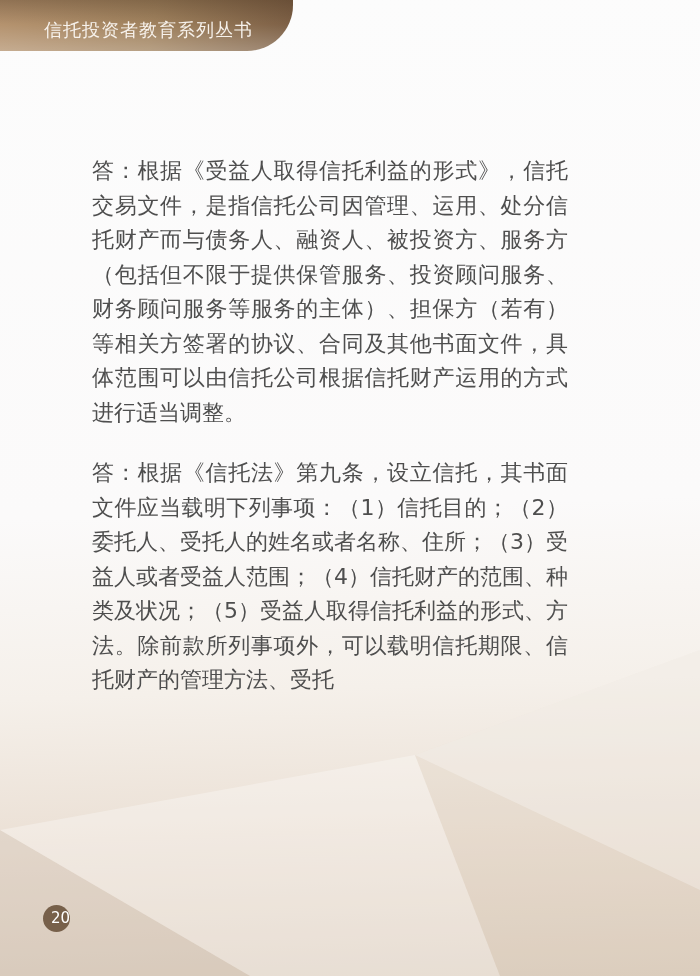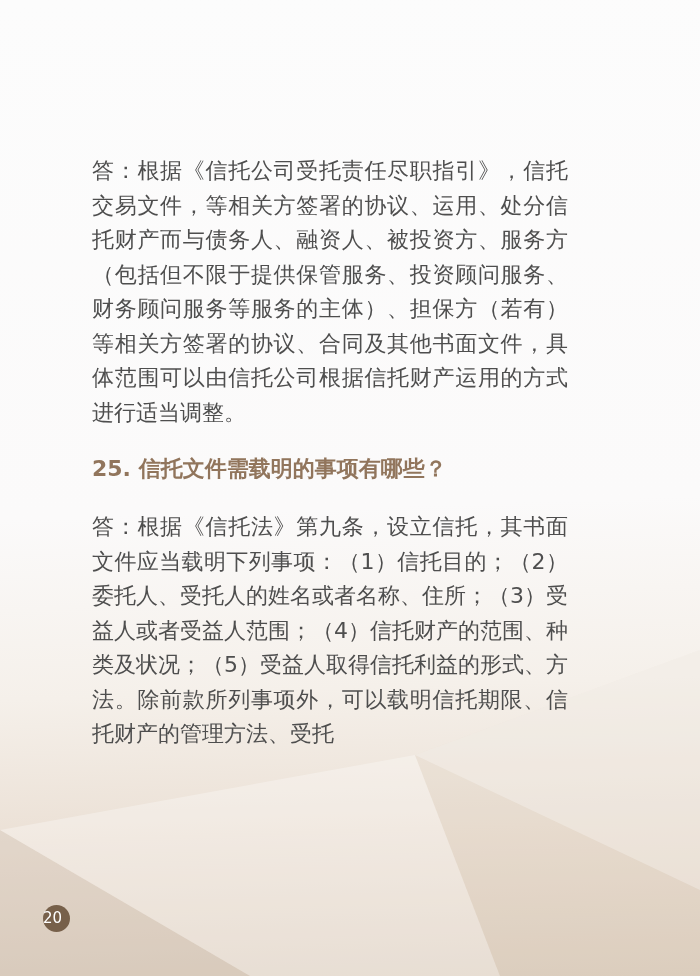--- a/index.html
+++ b/index.html
@@ -81,49 +81,51 @@
   .page-number{
     position:absolute;
     left:43px;
     top:905px;
     width:27px;
     height:27px;
     border-radius:50%;
     background:var(--badge_brown);
     display:flex;
     align-items:center;
-    justify-content:flex-start;
+    justify-content:flex-end;
   }
   .page-number span{
     color:#fff;
     font-size:15px;
     line-height:1;
   }
 </style>
 </head>
 <body>
 
 <div class="page">
 
   <svg class="facets" viewBox="0 0 700 976" xmlns="http://www.w3.org/2000/svg">
     <polygon points="0,830 250,976 0,976" fill="#c9bbab" opacity="0.28"></polygon>
     <polygon points="0,830 250,976 500,976 415,755" fill="#ffffff" opacity="0.30"></polygon>
     <polygon points="415,755 500,976 700,976 700,650" fill="#d6c6b5" opacity="0.20"></polygon>
     <polygon points="700,650 415,755 700,890" fill="#ffffff" opacity="0.28"></polygon>
   </svg>
 
+  <div class="banner">
+    <span class="banner-text">信托投资者教育系列丛书</span>
+  </div>
 
   <main class="content">
 
     <section class="section-block">
-      <p class="body-text section-answer">答：根据《信托公司受托责任尽职指引》，信托交易文件，等相关方签署的协议、运用、处分信托财产而与债务人、融资人、被投资方、服务方（包括但不限于提供保管服务、投资顾问服务、财务顾问服务等服务的主体）、担保方（若有）等相关方签署的协议、合同及其他书面文件，具体范围可以由信托公司根据信托财产运用的方式进行适当调整。</p>
+      <p class="body-text section-answer">答：根据《受益人取得信托利益的形式》，信托交易文件，是指信托公司因管理、运用、处分信托财产而与债务人、融资人、被投资方、服务方（包括但不限于提供保管服务、投资顾问服务、财务顾问服务等服务的主体）、担保方（若有）等相关方签署的协议、合同及其他书面文件，具体范围可以由信托公司根据信托财产运用的方式进行适当调整。</p>
     </section>
 
     <section class="section-block">
-      <h2 class="section-heading">25. 信托文件需载明的事项有哪些？</h2>
       <p class="body-text section-answer">答：根据《信托法》第九条，设立信托，其书面文件应当载明下列事项：（1）信托目的；（2）委托人、受托人的姓名或者名称、住所；（3）受益人或者受益人范围；（4）信托财产的范围、种类及状况；（5）受益人取得信托利益的形式、方法。除前款所列事项外，可以载明信托期限、信托财产的管理方法、受托</p>
     </section>
   </main>
 
   <div class="page-number">
     <span>20</span>
   </div>
 
 </div>
 

